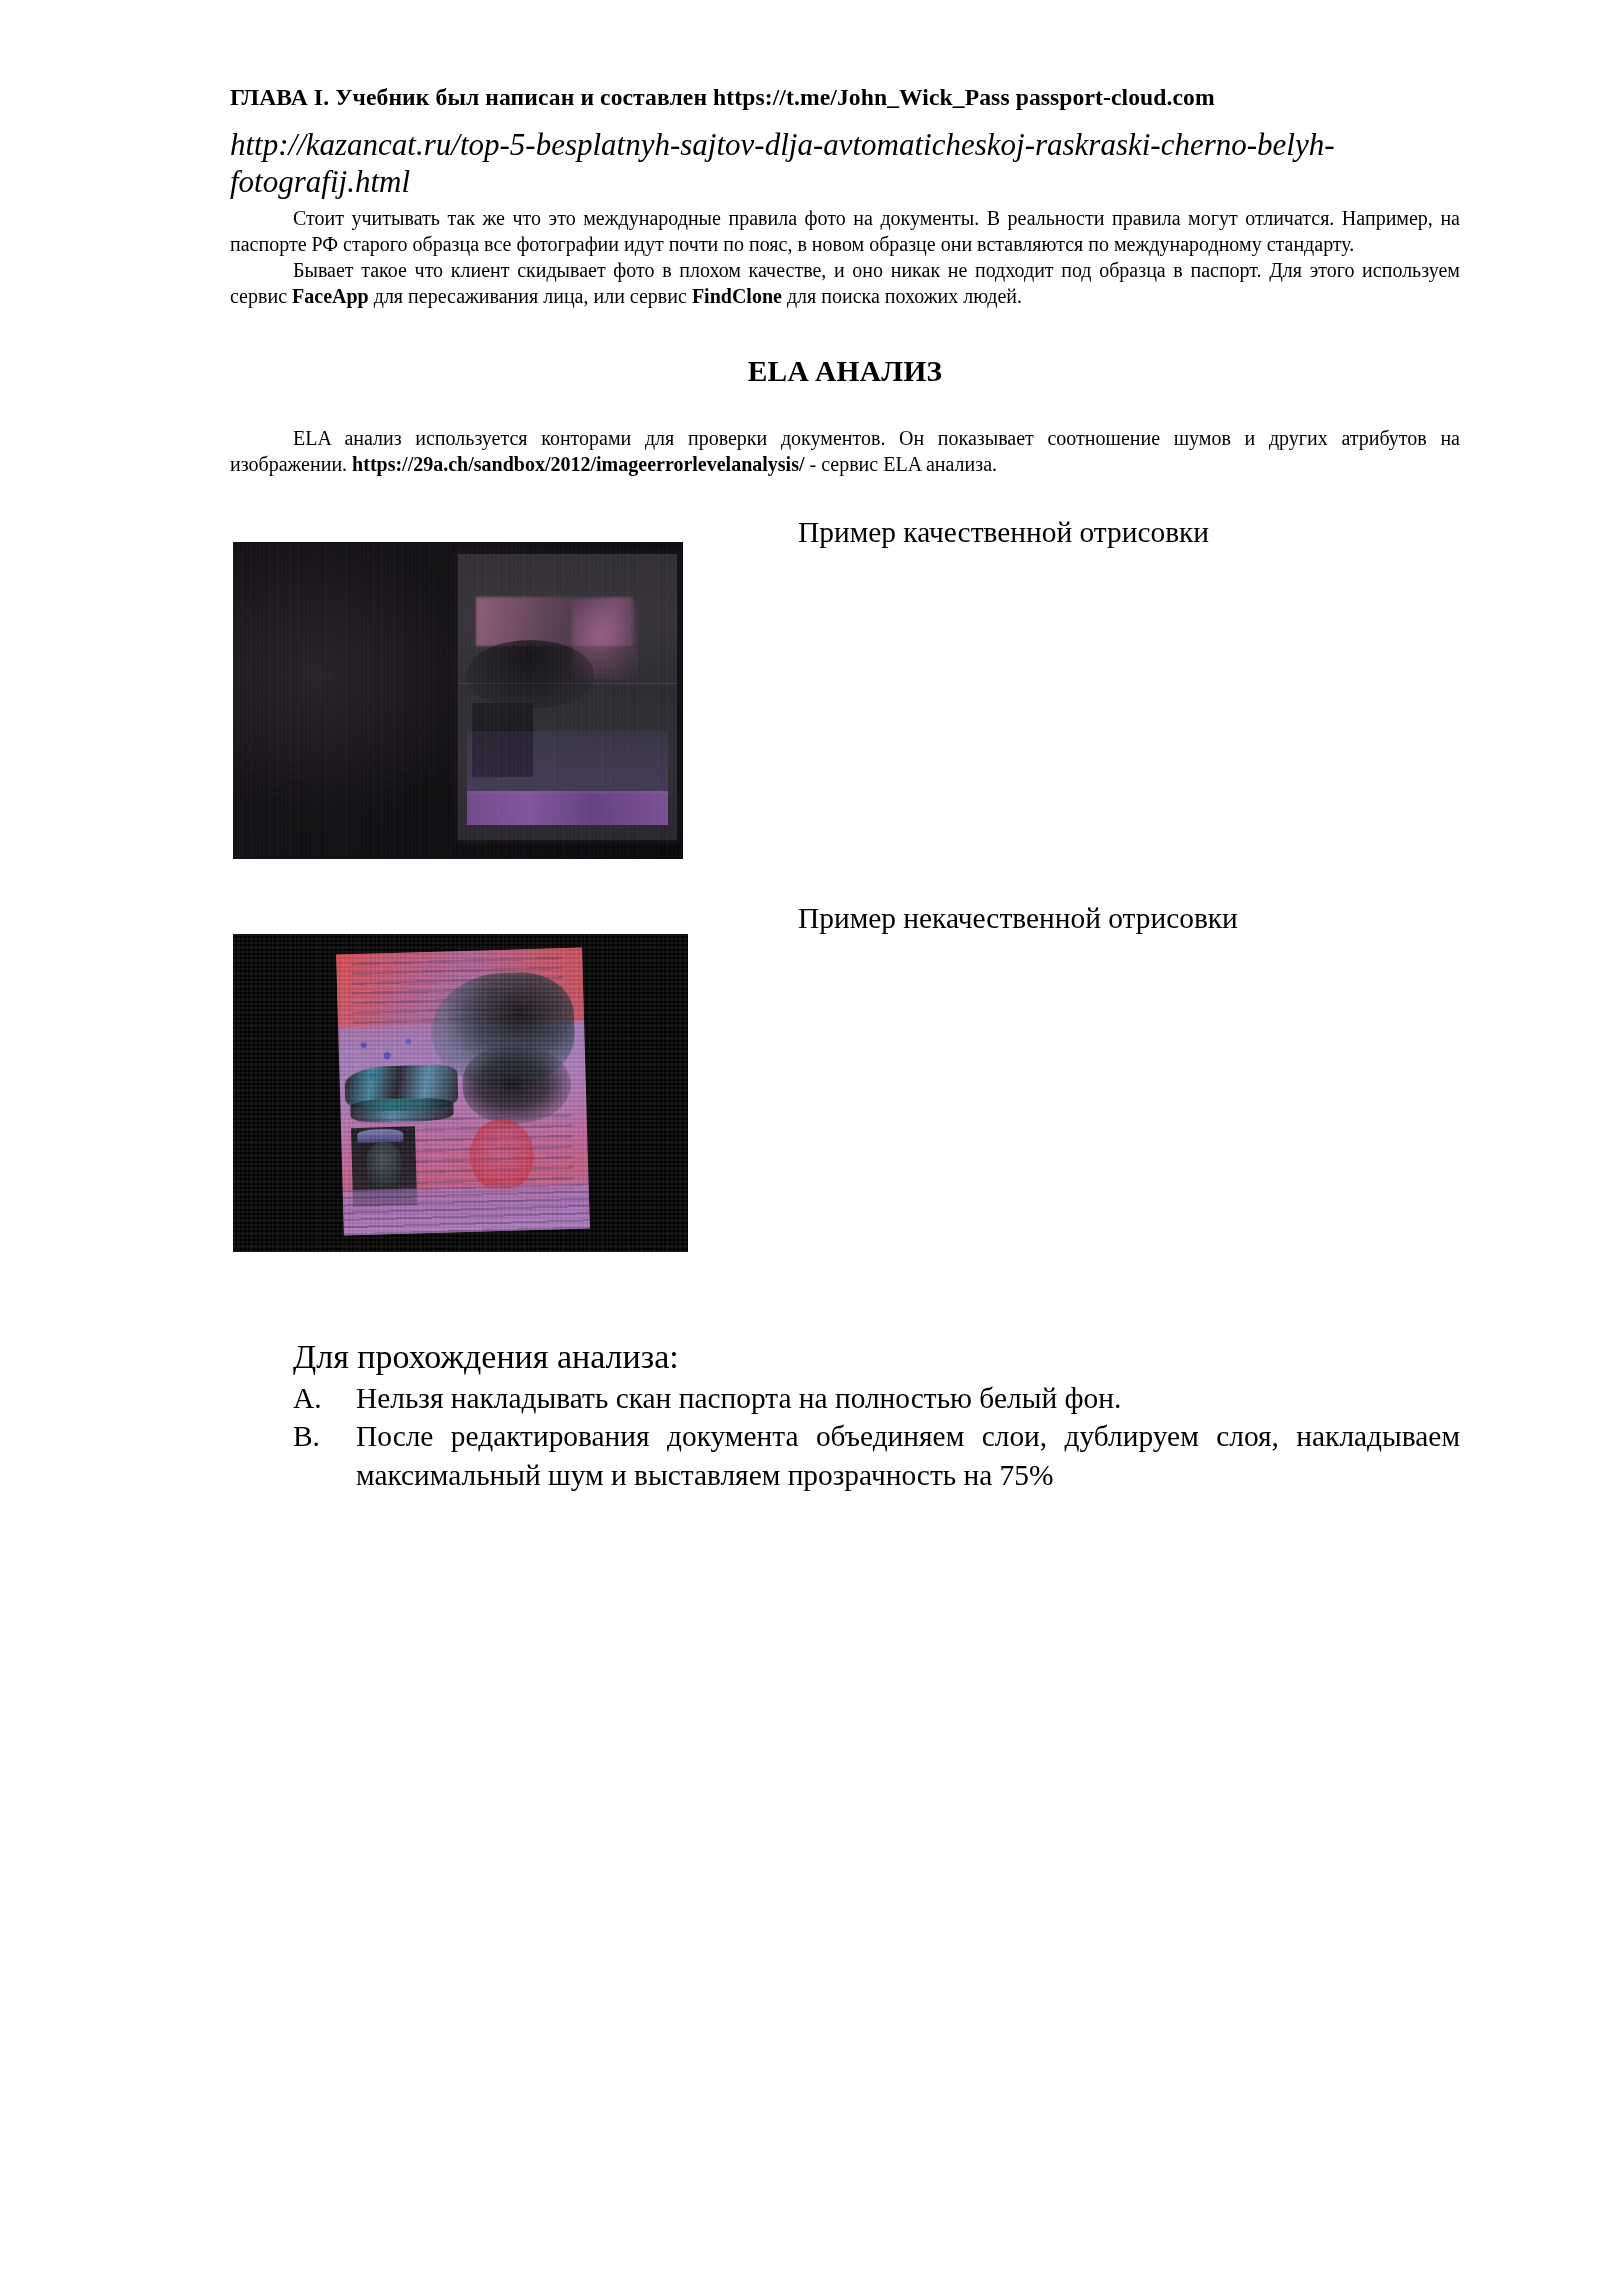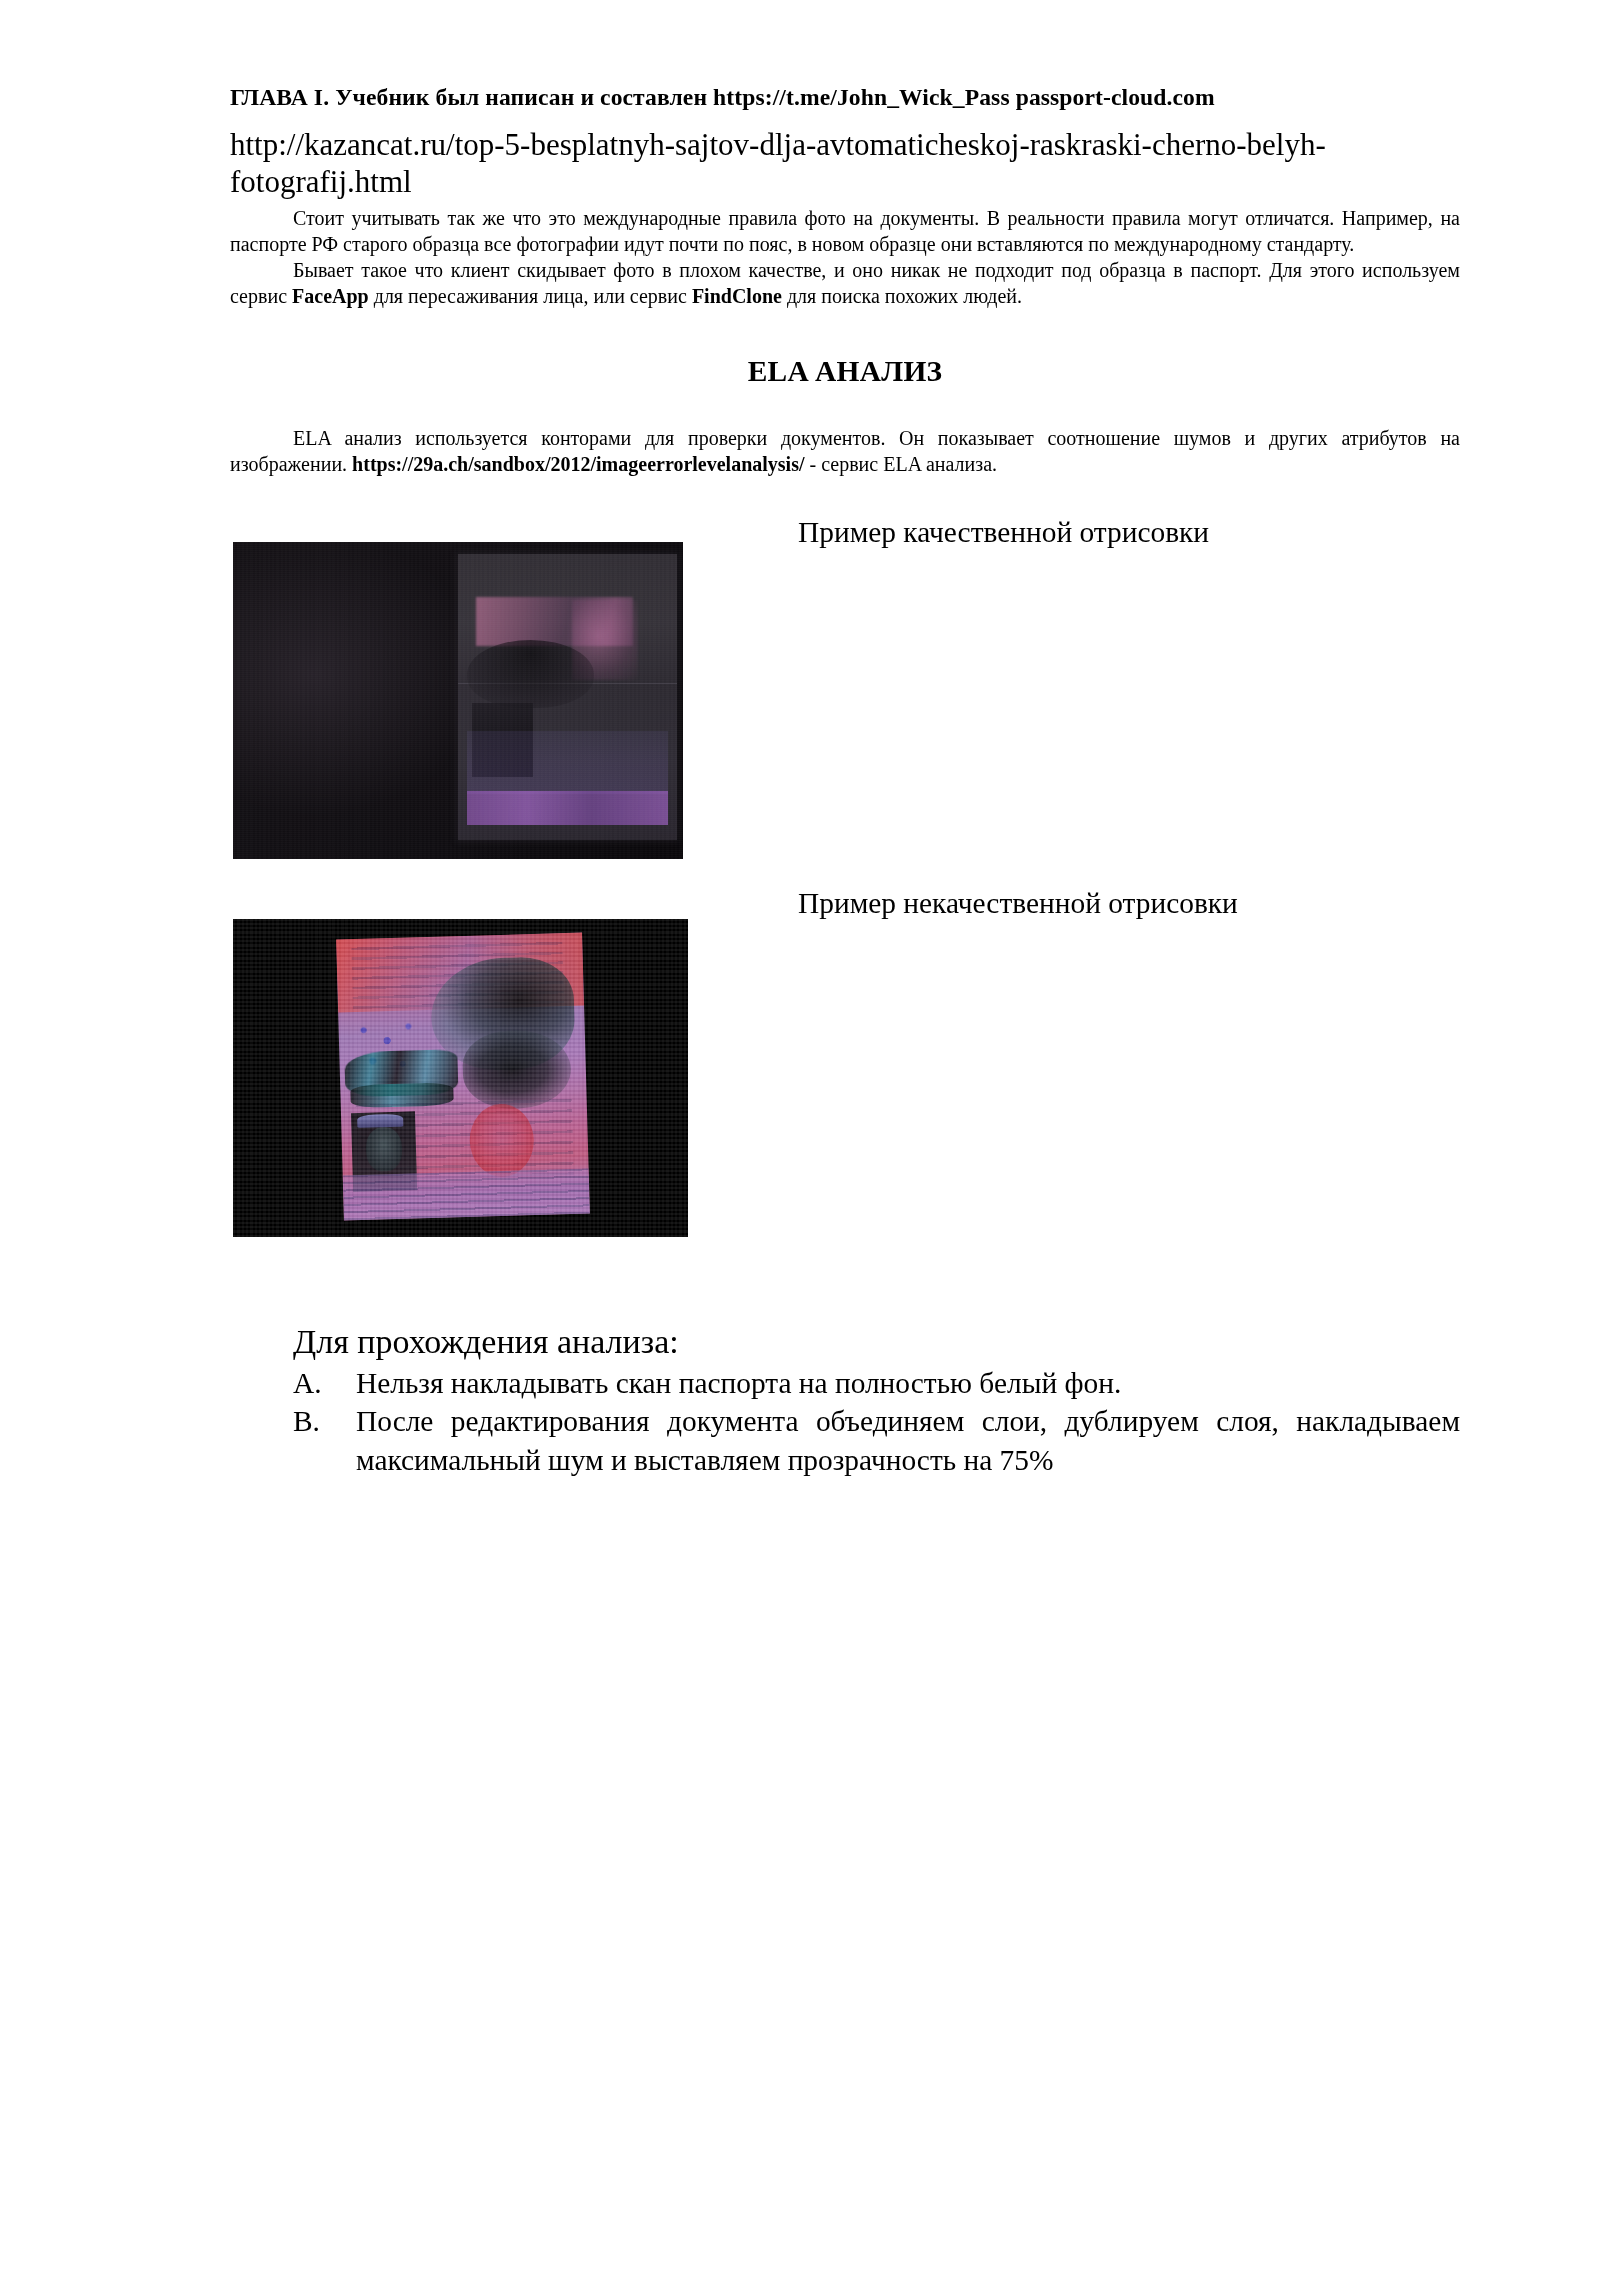--- a/index.html
+++ b/index.html
@@ -34,20 +34,21 @@
     font-weight: bold;
     line-height: 1.12;
     letter-spacing: 0.1px;
     margin: 0 0 17px 0;
     white-space: nowrap;
   }
 
   
   .url-italic {
     font-size: 31px;
+    font-style: italic;
     line-height: 1.19;
     margin: 0 0 3.9px 0;
     text-align: left;
     word-break: break-word;
   }
 
   
   p.body-par {
     font-size: 20px;
     line-height: 1.30;
@@ -433,21 +434,21 @@
           <div class="dark-arc"></div>
           <div class="photo-box"></div>
           <div class="violet-faint"></div>
           <div class="violet-band"></div>
         </div>
         <div class="noise-layer"></div>
       </div>
       <div class="fig-caption" style="left:568px; top:0px;">Пример качественной отрисовки</div>
     </div>
 
-    <div class="figure-row" style="height:393px; margin-top:7px;">
+    <div class="figure-row" style="height:393px; margin-top:22px;">
       <div class="ela-img ela-two" style="position:absolute; left:2.6px; top:34px;">
         <div class="doc-plate2">
           <div class="tone-a"></div>
           <div class="text-rows-top"></div>
           <div class="teal-dark-swoop"></div>
           <div class="blue-dots"></div>
           <div class="teal-band"></div>
           <div class="teal-band2"></div>
           <div class="dark-eye"></div>
           <div class="text-rows"></div>

